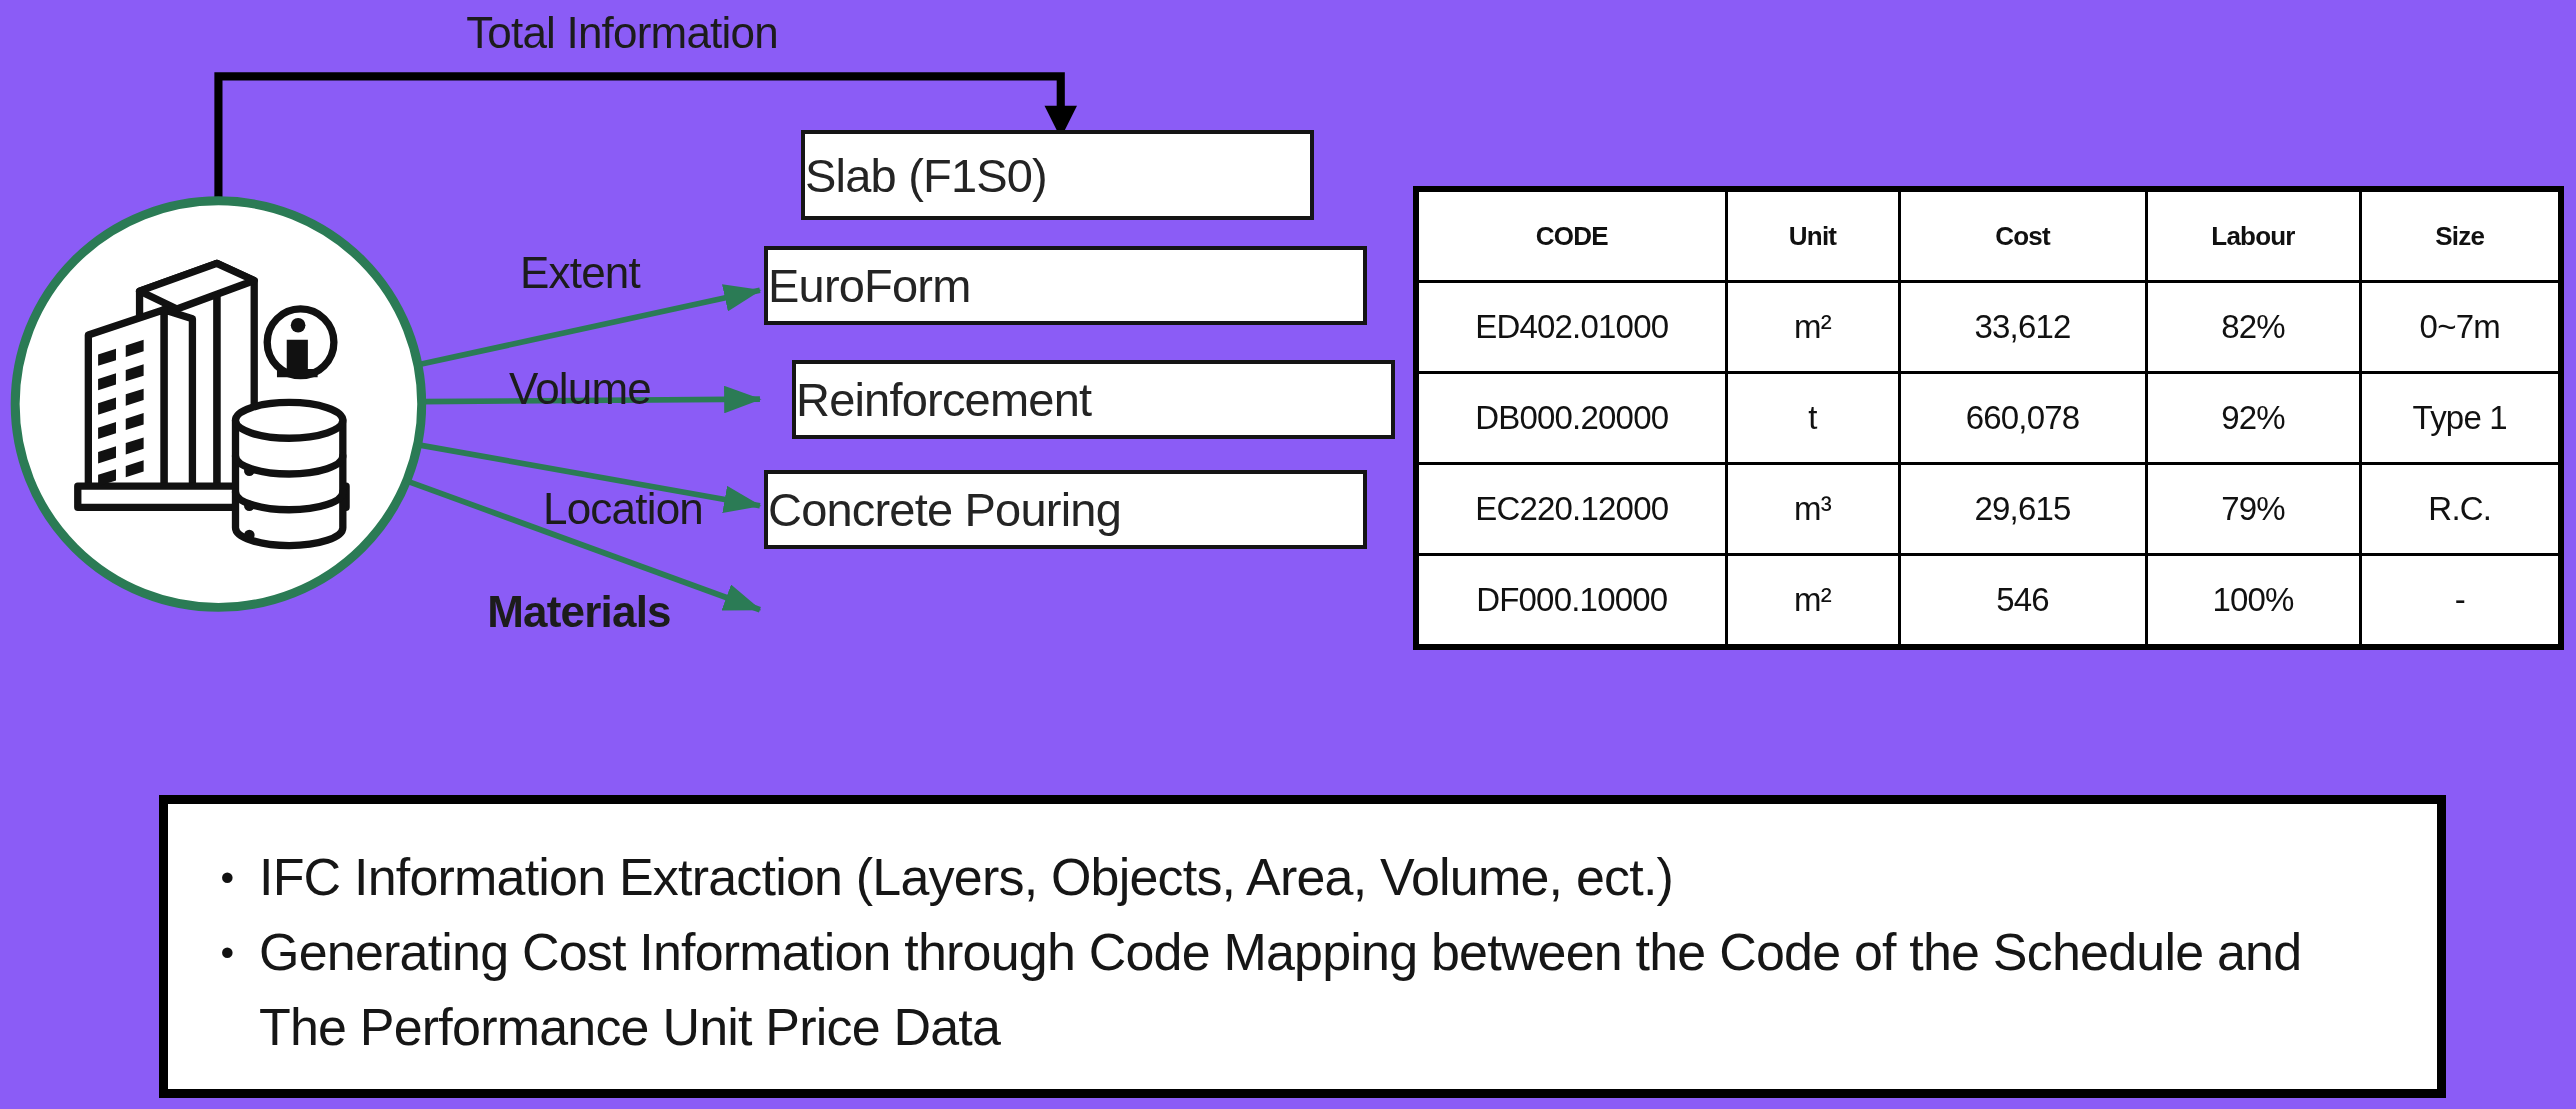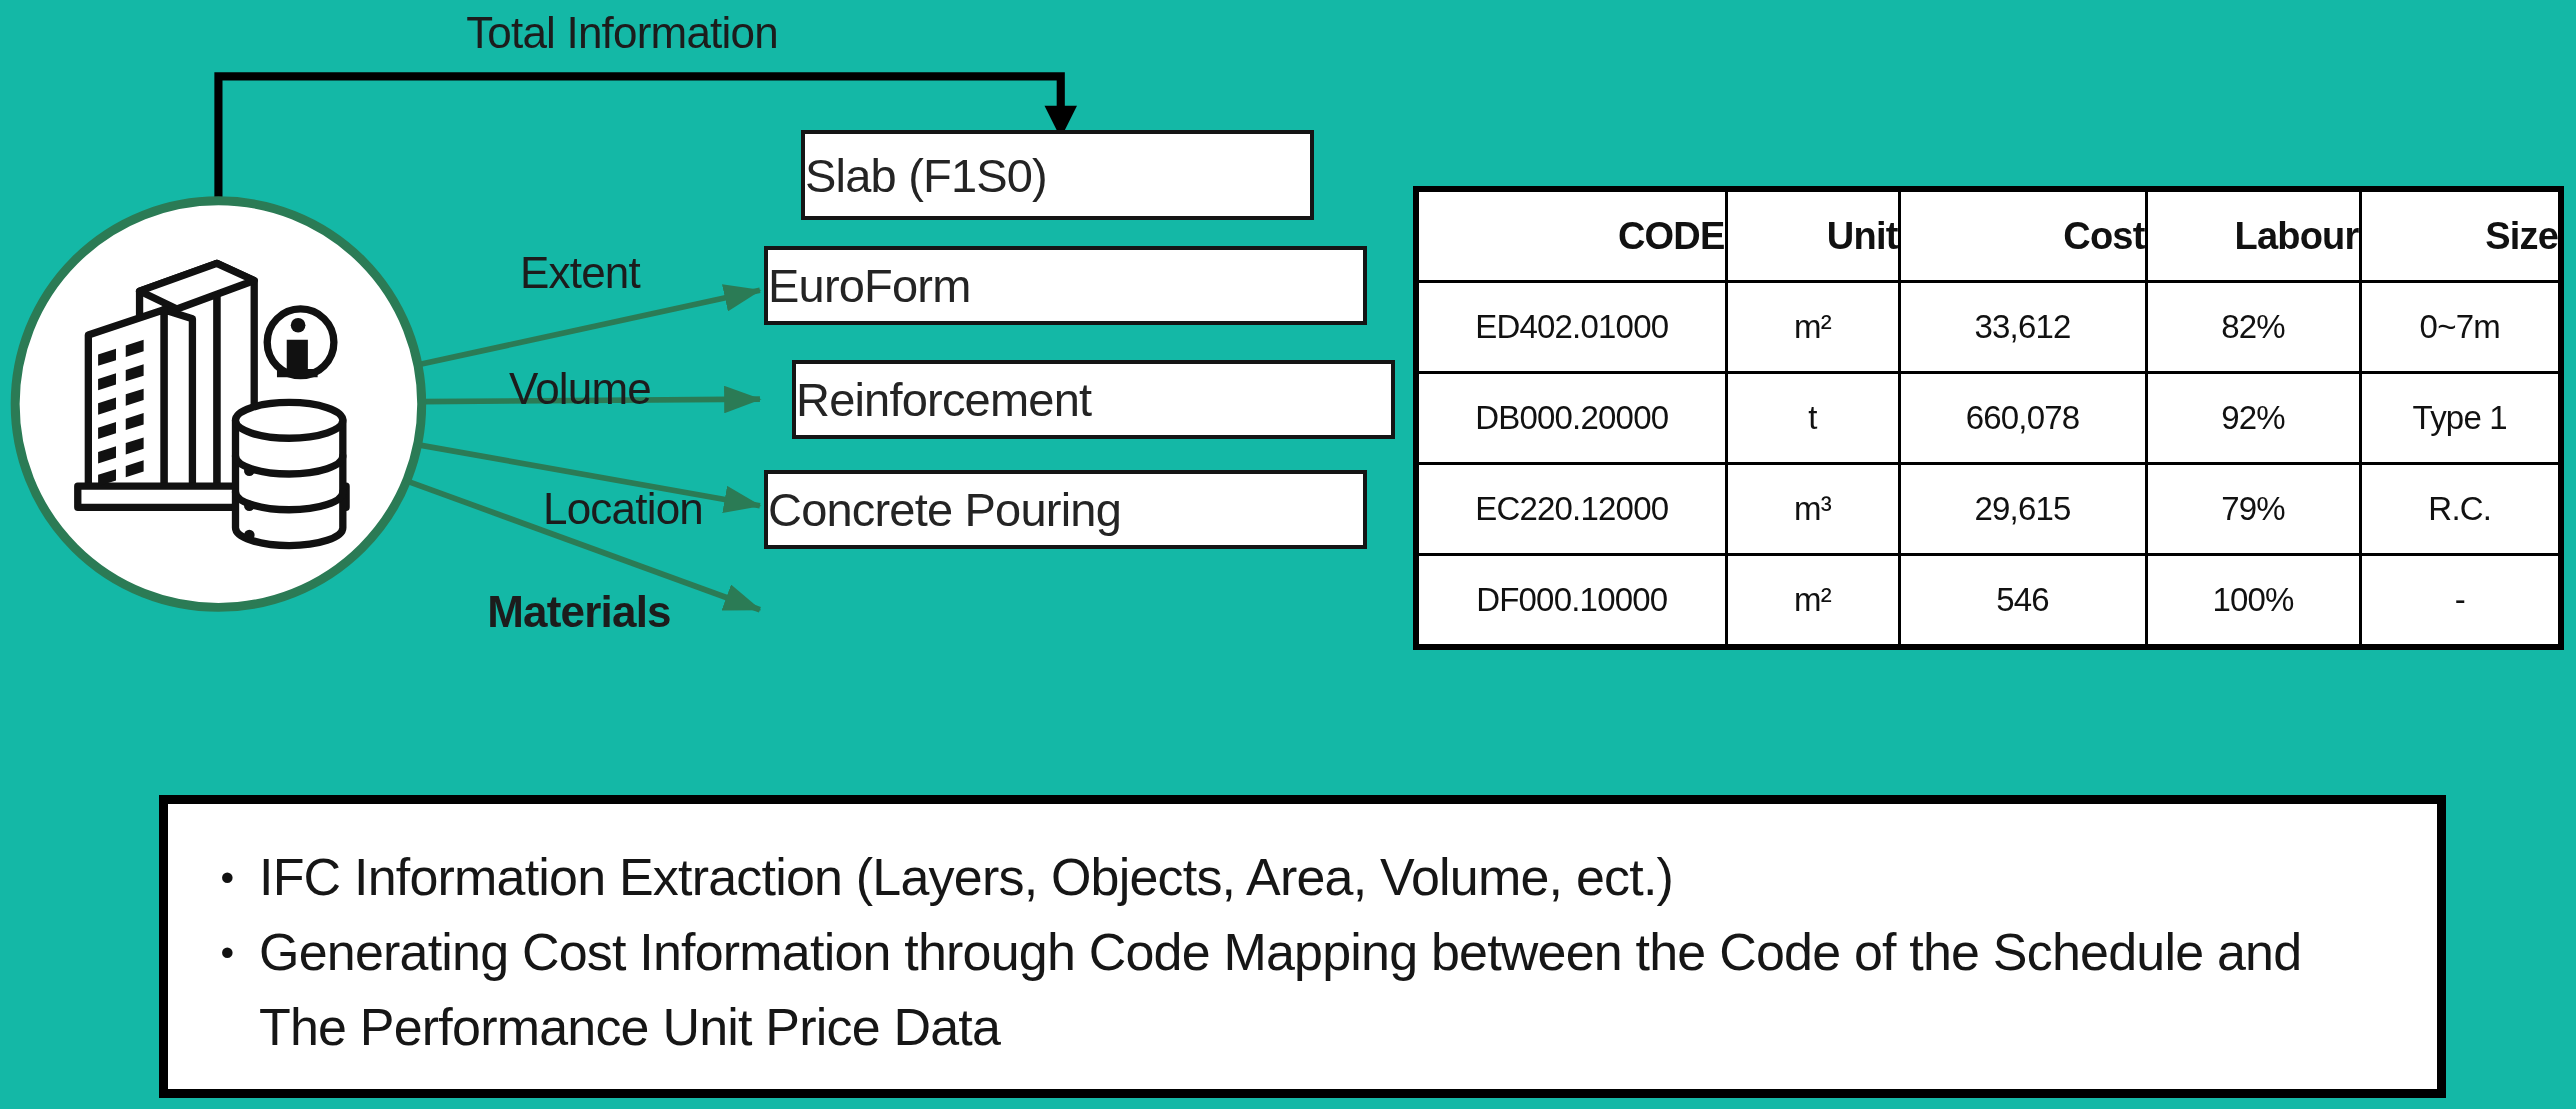--- a/index.html
+++ b/index.html
@@ -1,17 +1,17 @@
 <!DOCTYPE html>
 <html style="font-size:13px"><head>
 <meta charset="utf-8">
 <style>
   html,body{margin:0;padding:0;background:#fff;}
   .canvas{
-    position:relative;width:2576px;height:1109px;background:#14b8a6;overflow:hidden;
+    position:relative;width:2576px;height:1109px;background:#8b5cf6;overflow:hidden;
     font-family:"Liberation Sans",sans-serif;color:#1c1c1c;letter-spacing:-0.8px;
   }
   .layer{position:absolute;left:0;top:0;}
   
   .flabel{position:absolute;transform:translate(-50%,-50%);white-space:nowrap;
     font-size:44px;color:#1c1c1c;}
   
   .dbox{position:absolute;background:#fff;border:4.1px solid #151515;
     display:flex;align-items:center;justify-content:flex-start;
     font-size:47px;color:#242424;box-sizing:border-box;}
@@ -19,21 +19,21 @@
   .tbox{left:764px;width:603px;height:79px;}
   .tbox.b0{top:246px;}
   .tbox.b1{top:360px;margin-left:28px;}
   .tbox.b2{top:470px;}
   .tbox.b3{top:581px;}
   
   .utable{position:absolute;left:1413px;top:186px;border-collapse:collapse;
     table-layout:fixed;background:#fff;}
   .utable,.utable th,.utable td{border:3.3px solid #000;}
   .utable{border-width:6.5px;}
-  .utable th{height:88px;font-size:38px;font-weight:bold;text-align:right;
+  .utable th{height:88px;font-size:26px;font-weight:bold;text-align:center;
     vertical-align:middle;padding:0;color:#111;}
   .utable td{height:88px;font-size:33px;text-align:center;vertical-align:middle;
     padding:0;color:#111;}
   
   .notes{position:absolute;left:159px;top:795px;width:2287px;height:303px;
     border:9.8px solid #000;box-sizing:border-box;background:#fff;
     padding:36px 33px 0 41px;}
   .note-item{display:flex;align-items:flex-start;}
   .note-bullet{width:50px;flex:0 0 50px;font-size:39px;line-height:75px;color:#111;text-align:left;padding-left:11.4px;box-sizing:border-box;}
   .note-text{font-size:52px;line-height:75px;color:#161616;max-width:2050px;}

